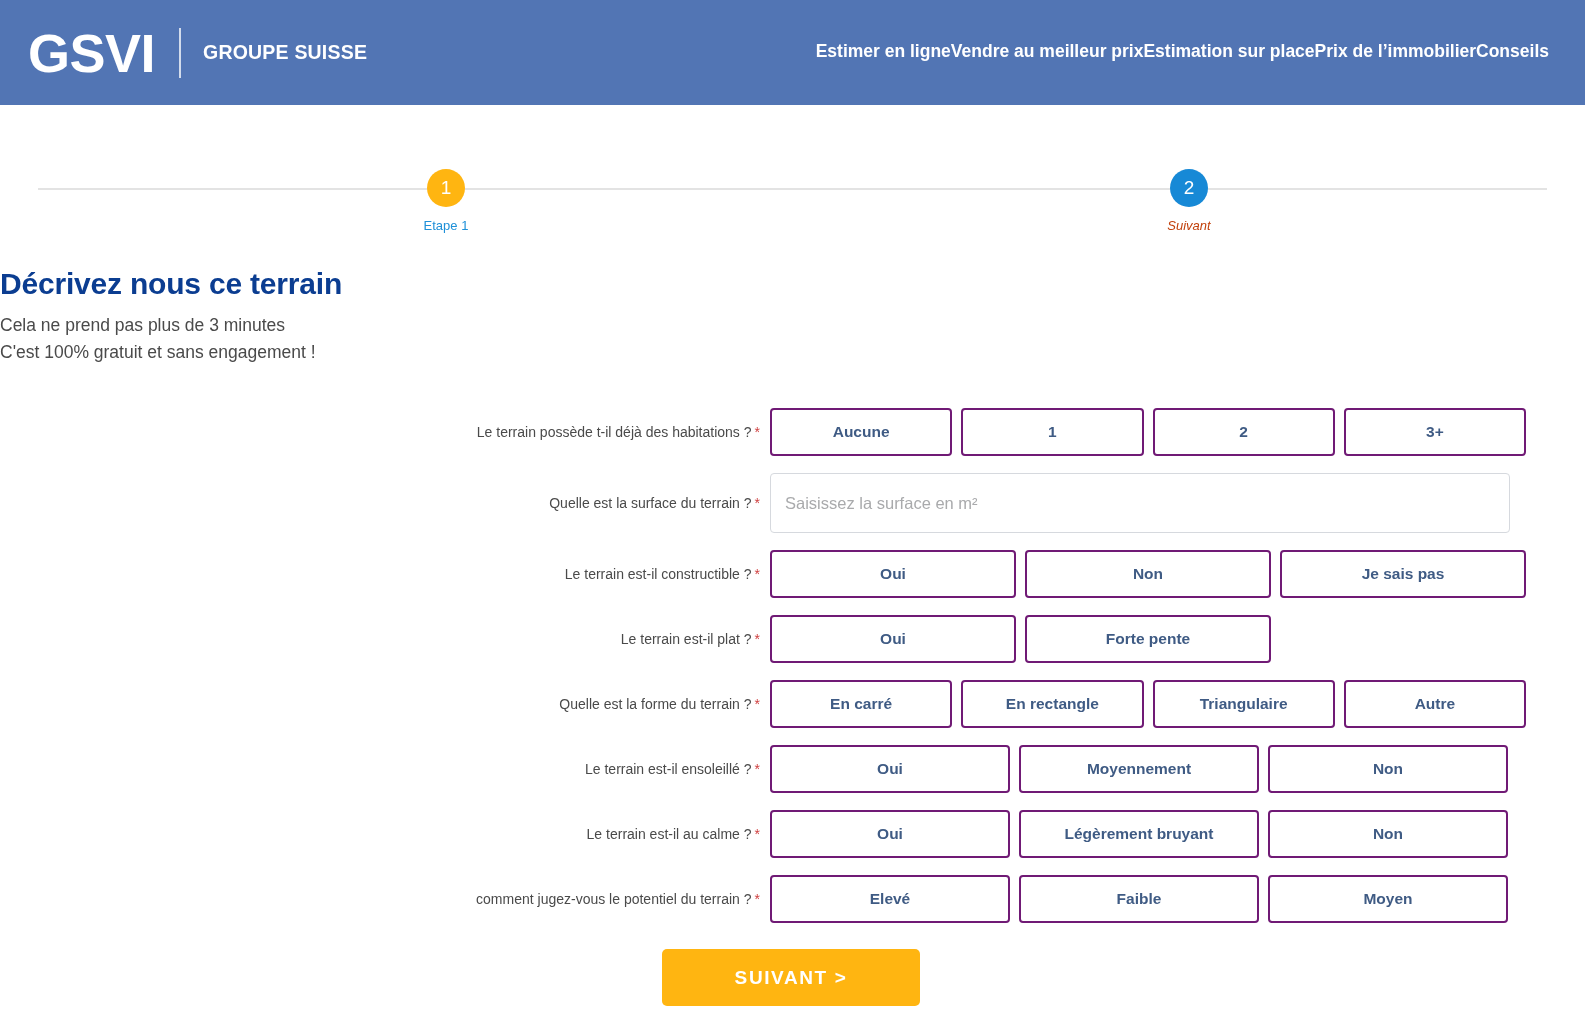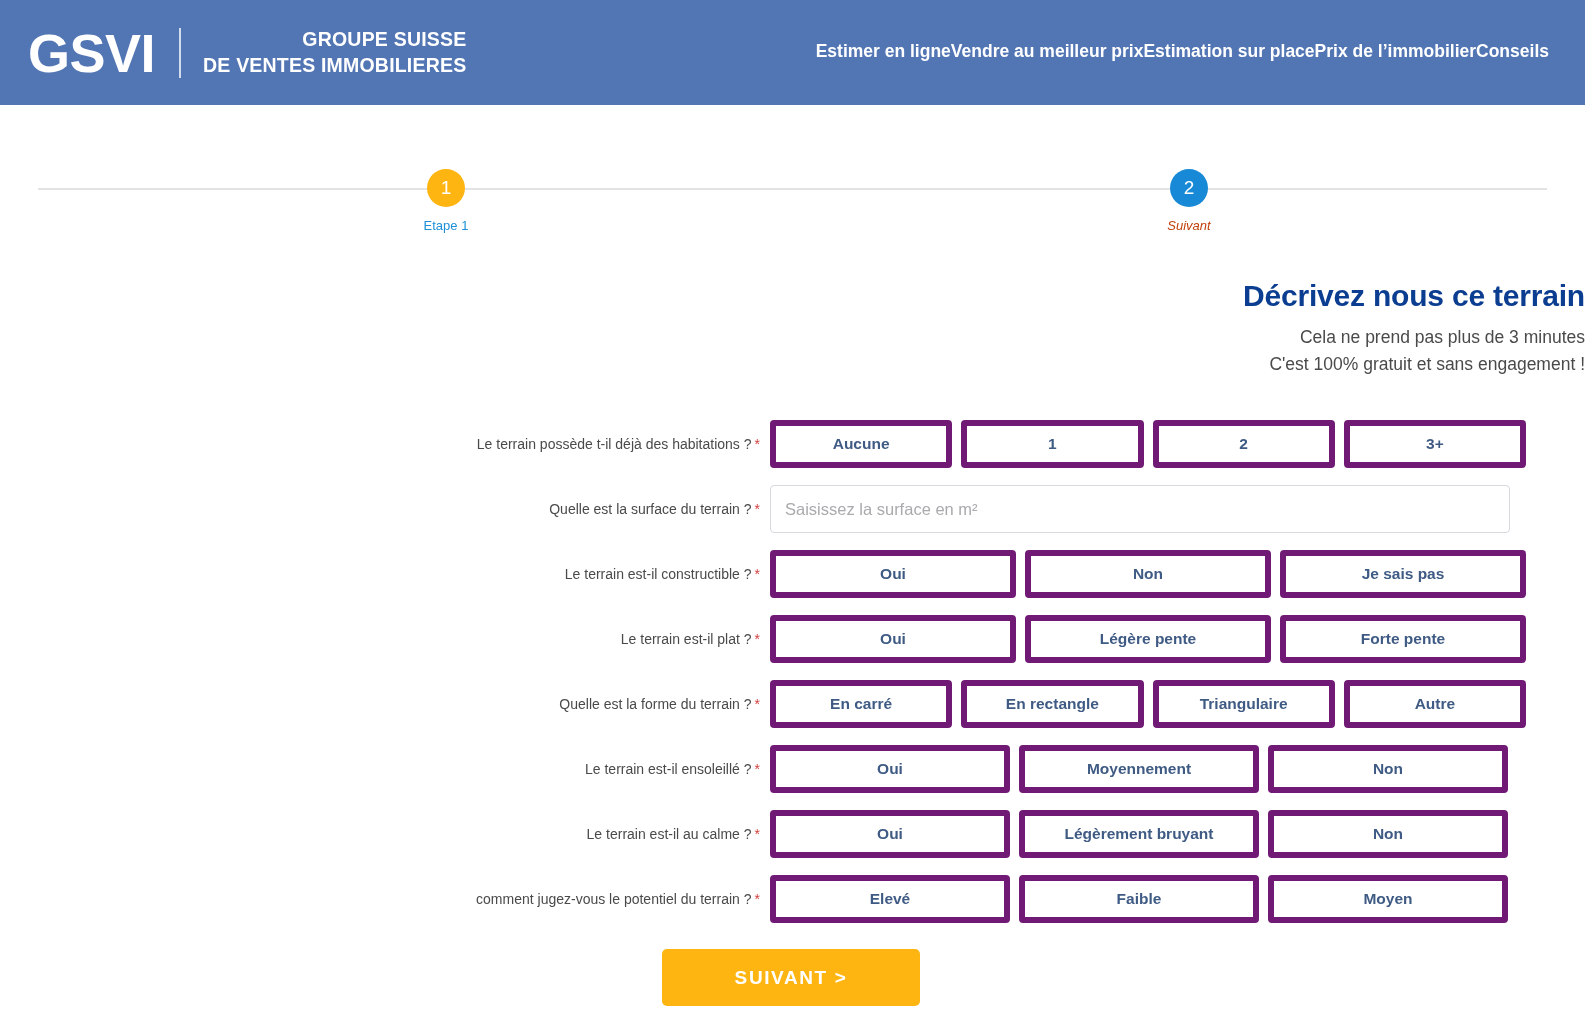--- a/index.html
+++ b/index.html
@@ -88,21 +88,21 @@
     z-index: 2;
   }
   .step-label {
     margin-top: 11px;
     font-size: 13px;
   }
   .step1 { left: 408px; }
   .step2 { left: 1151px; }
 
   
-  .intro { text-align: right; margin-top: 38px; padding-left: 36px; }
+  .intro { text-align: left; margin-top: 26px; }
   .intro h1 {
     margin: 0;
     font-size: 30px;
     font-weight: bold;
     color: #0b3d91;
     letter-spacing: -0.2px;
   }
   .intro p {
     margin: 11px 0 0 0;
     font-size: 17.5px;
@@ -127,21 +127,21 @@
     white-space: nowrap;
   }
   .req { color: #cf4040; margin-left: 3px; }
   .row-options {
     display: flex;
     gap: 9px;
     flex: 0 0 auto;
   }
   .opt {
     background: #ffffff;
-    border: 6px solid #701a75;
+    border: 2px solid #701a75;
     border-radius: 4px;
     height: 48px;
     display: flex;
     align-items: center;
     justify-content: center;
     font-size: 15.5px;
     font-weight: bold;
     color: #3f5b84;
     cursor: pointer;
     user-select: none;
@@ -151,21 +151,21 @@
   .cols-4 { width: 756px; }
   
   .cols-3a .opt { width: 246px; }
   .cols-3a { width: 756px; }
   
   .cols-3b .opt { width: 240px; }
   .cols-3b { width: 738px; }
 
   .text-input {
     width: 740px;
-    height: 48px;
+    height: 60px;
     border: 1px solid #d6d9de;
     border-radius: 4px;
     padding: 0 14px;
     font-size: 16.5px;
     font-family: "Liberation Sans", sans-serif;
     color: #333333;
     background: #ffffff;
     outline: none;
   }
   .text-input::placeholder { color: #a9aaac; }
@@ -188,21 +188,20 @@
 </style>
 </head>
 <body>
 
 <div class="header">
   <div class="brand">
     <div class="brand-mark">GSVI</div>
     <div class="brand-divider"></div>
     <div class="brand-sub">
       <div>GROUPE SUISSE</div>
-      <div>DE VENTES IMMOBILIERES</div>
     </div>
   </div>
   <nav class="nav">
     <a href="#">Estimer en ligne</a>
     <a href="#">Vendre au meilleur prix</a>
     <a href="#">Estimation sur place</a>
     <a href="#">Prix de l’immobilier</a>
     <a href="#">Conseils</a>
   </nav>
 </div>
@@ -249,21 +248,20 @@
         <div class="row-options cols-3a">
           <div class="opt">Oui</div>
           <div class="opt">Non</div>
           <div class="opt">Je sais pas</div>
         </div>
       </div>
       <div class="row">
         <div class="row-label"><span>Le terrain est-il plat ?</span><span class="req">*</span></div>
         <div class="row-options cols-3a">
           <div class="opt">Oui</div>
-          <div class="opt">Légère pente</div>
           <div class="opt">Forte pente</div>
         </div>
       </div>
       <div class="row">
         <div class="row-label"><span>Quelle est la forme du terrain ?</span><span class="req">*</span></div>
         <div class="row-options cols-4">
           <div class="opt">En carré</div>
           <div class="opt">En rectangle</div>
           <div class="opt">Triangulaire</div>
           <div class="opt">Autre</div>

